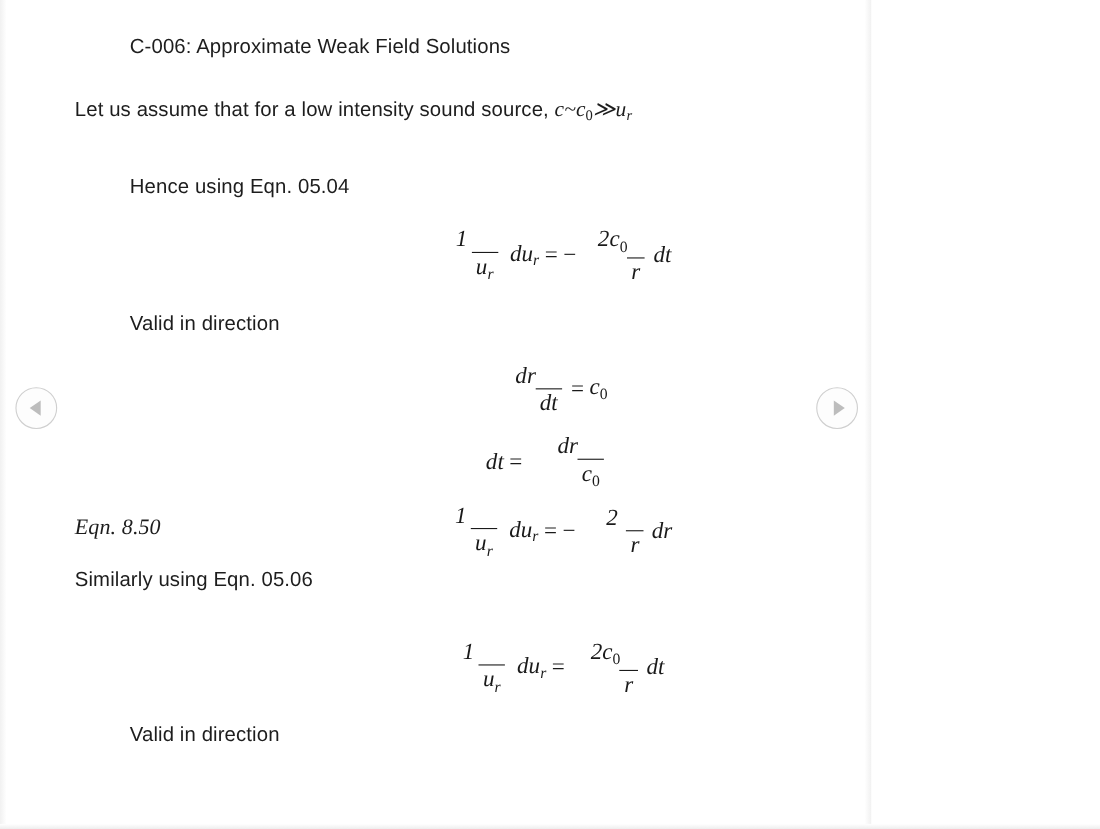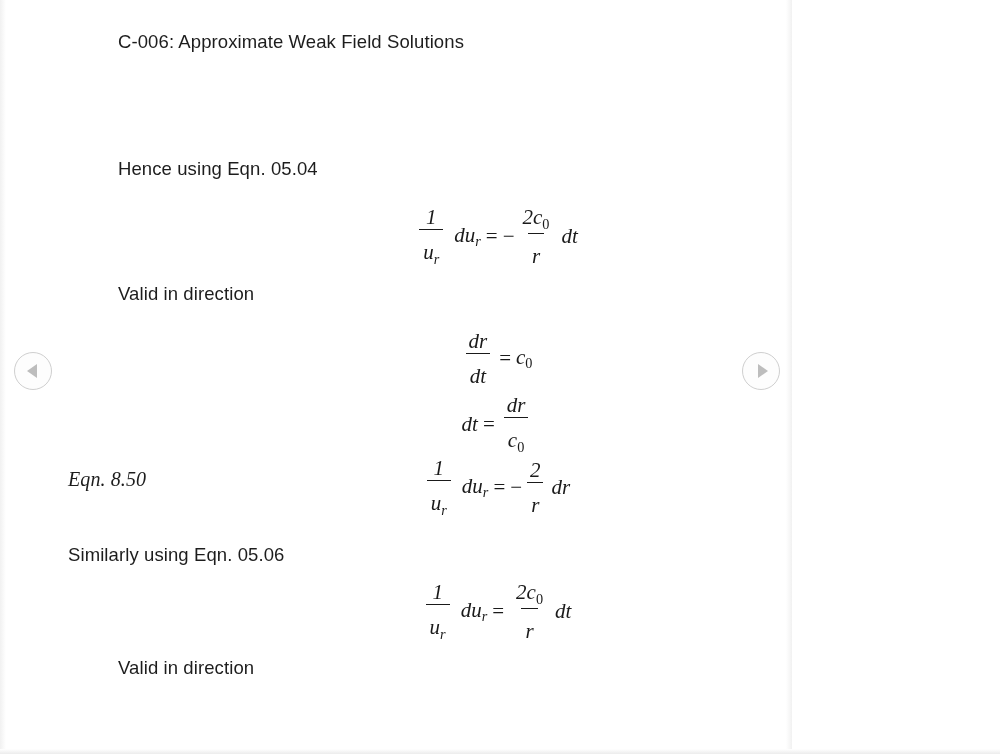--- a/index.html
+++ b/index.html
@@ -57,21 +57,21 @@
     position: absolute;
     font-size: 18.5px;
     color: #1d1d1d;
     white-space: nowrap;
     letter-spacing: 0.1px;
   }
   .p-intro { left: 68px;  top: 87px; }
   .p-hence { left: 118px; top: 158px; }
   .p-valid1 { left: 118px; top: 283px; }
   .p-eqnlabel { left: 68px; top: 468px; font-family: "Liberation Serif", serif; font-style: italic; font-size: 20px;}
-  .p-similarly { left: 68px; top: 544px; }
+  .p-similarly { left: 68px; top: 516px; }
   .p-valid2 { left: 118px; top: 657px; }
 
   
   .math {
     font-family: "Liberation Serif", serif;
     font-style: italic;
     font-size: 21px;
     color: #1a1a1a;
     white-space: nowrap;
     display: inline-flex;
@@ -100,21 +100,22 @@
     align-items: center;
     vertical-align: middle;
     margin: 0 3px;
     line-height: 1.05;
   }
   .frac .num {
     padding: 0 4px 1px 4px;
   }
   .frac .den {
     border-top: 1.3px solid #1a1a1a;
-    padding: 11px 4px 0 4px;
+    padding: 1px 4px 0 4px;
+    margin-left: 42px;
   }
 
   .eq {
     position: absolute;
     display: flex;
     align-items: center;
     justify-content: center;
   }
   .eq-1 { left: 0; top: 206px; width: 1000px; }
   .eq-2 { left: 0; top: 330px; width: 1000px; }
@@ -165,20 +166,26 @@
 <body>
 
 <div class="slide">
 
   <div class="edge-left"></div>
   <div class="edge-right"></div>
   <div class="edge-bottom"></div>
 
   <div class="title">C-006: Approximate Weak Field Solutions</div>
 
+  <div class="para p-intro">
+    <span>Let us assume that for a low intensity sound source,</span>
+    <span class="inline-math">
+      <span>c</span><span class="op">~</span><span>c</span><span class="sub-n">0</span><span class="opsym">≫</span><span>u</span><span class="sub">r</span>
+    </span>
+  </div>
 
   <div class="para p-hence">Hence using Eqn. 05.04</div>
 
   <div class="eq eq-1">
     <span class="math eq-inner">
       <span class="frac">
         <span class="num">1</span>
         <span class="den"><span>u</span><span class="sub">r</span></span>
       </span>
       <span style="padding-left:8px"><span>du</span><span class="sub">r</span></span>

